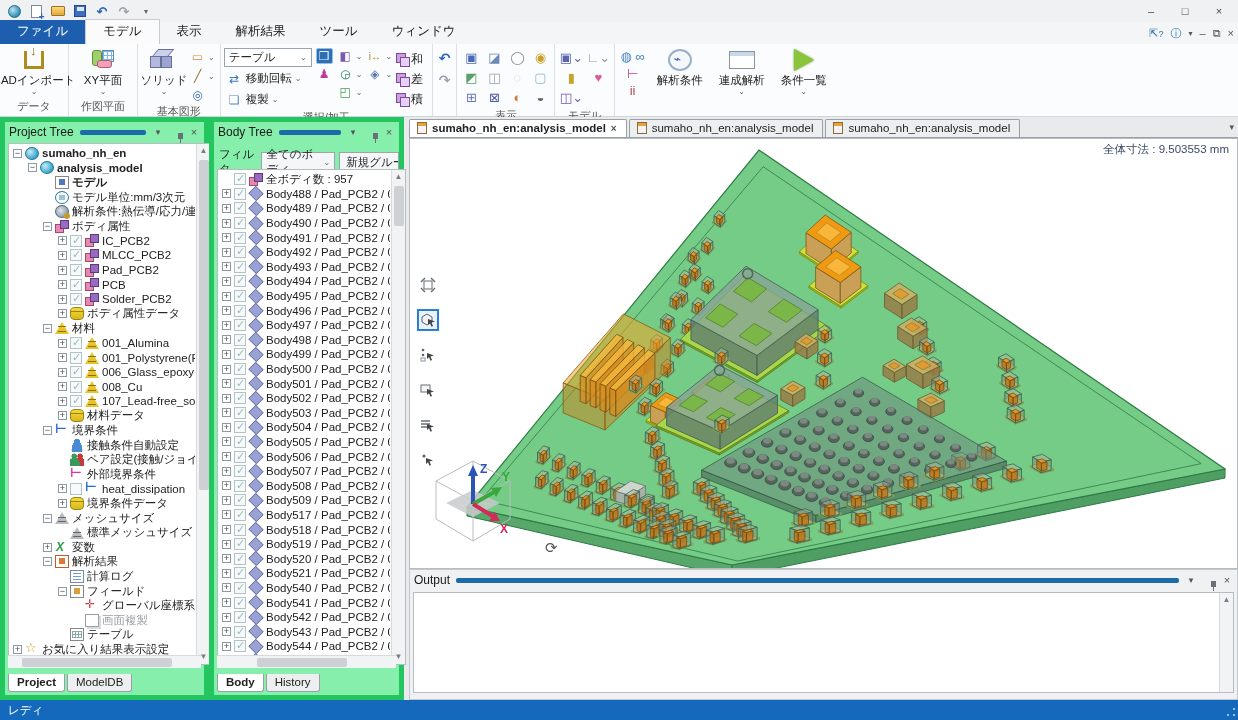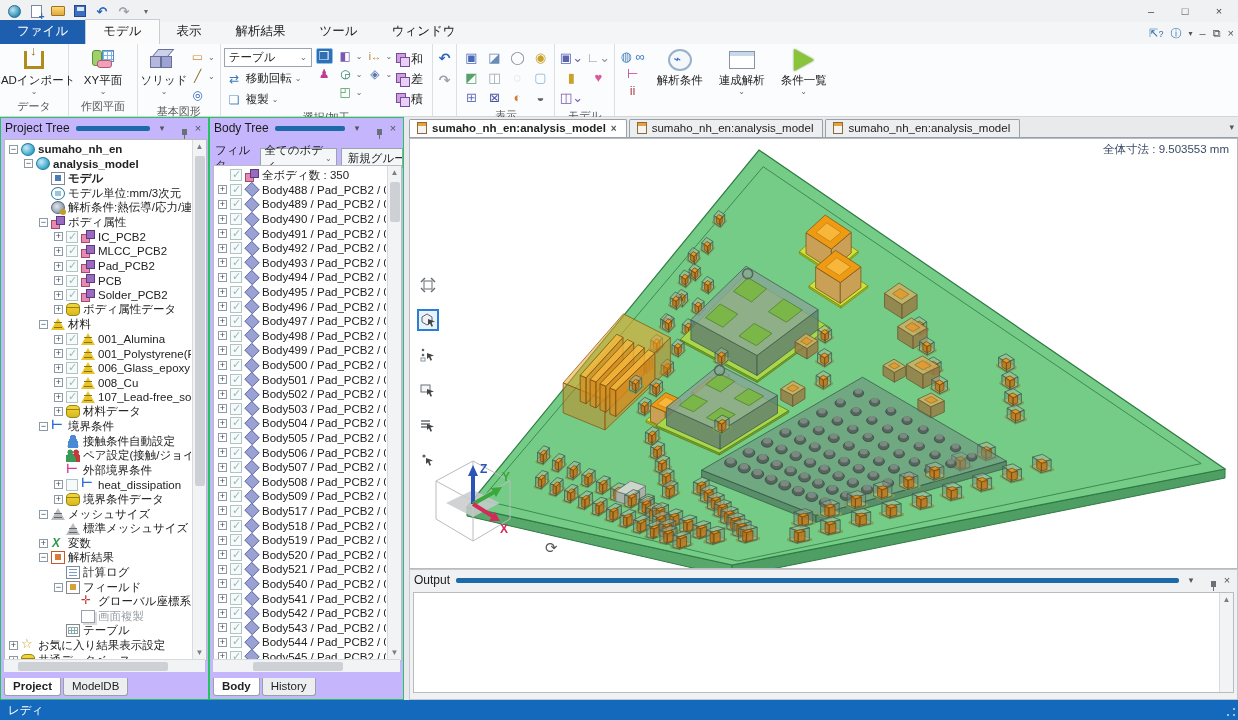--- a/index.html
+++ b/index.html
@@ -65,21 +65,21 @@
   .gi-bool::after { content:""; position:absolute; left:4px; top:4px; width:8px; height:8px; background:#e8d0f4; border:1px solid #7a4a9a; }
   .undocol { display:flex; flex-direction:column; gap:6px; padding:6px 6px 0 6px; border-right:1px solid #dddfe3; }
   .tilegrid { display:grid; grid-template-columns:repeat(4,22px); grid-auto-rows:19px; gap:1px; padding-top:2px; }
   .tile { display:flex; align-items:center; justify-content:center; font-size:13px; }
   .anlicons { display:flex; flex-direction:column; gap:2px; padding:3px 4px 0 2px; }
   .playicon { width:0; height:0; border-left:20px solid #8ac43a; border-top:11px solid transparent; border-bottom:11px solid transparent; filter:drop-shadow(0 0 1px #5a8a20); }
   .ic-chart { width:24px; height:22px; border-radius:50%; border:2px solid #9ab0c8; position:relative; background:#f4f8fc; }
   .ic-chart::after { content:"⌁"; position:absolute; left:4px; top:1px; color:#2a63b8; font-weight:bold; }
   .ic-table { width:26px; height:18px; border:1px solid #8a94a0; background:linear-gradient(#c8d8ea 4px,#fff 4px), repeating-linear-gradient(90deg,transparent 0 7px,#b8c2cc 7px 8px); }
   
-  .panel { position:absolute; background:#c4b5fd; border:1px solid #22c55e; }
+  .panel { position:absolute; background:#86efac; border:5px solid #22c55e; }
   .phead { height:20px; display:flex; align-items:center; padding:0 4px; gap:6px; }
   .phead .ptitle { font-size:12px; color:#1a1a1a; white-space:nowrap; }
   .phead .pbar { flex:1; height:5px; background:#1c6aa8; border-radius:2px; }
   .phead .pctl { color:#555; font-size:9px; width:12px; text-align:center; }
   .pin-icon { width:10px; height:11px; position:relative; }
   .pin-icon::before { content:""; position:absolute; left:2px; top:1px; width:5px; height:6px; background:#6a7076; }
   .pin-icon::after { content:""; position:absolute; left:4px; top:7px; width:1px; height:4px; background:#6a7076; }
   .tree-area { position:absolute; background:#fff; border:1px solid #b8bcc0; overflow:hidden; }
   .trow { height:14.6px; display:flex; align-items:center; white-space:nowrap; font-size:11.5px; }
   .trow .lbl { padding-left:3px; }
@@ -625,21 +625,21 @@
       <span>全てのボディ</span>
         <span class="caret">⌄</span>
     </span>
     <span class="fbtn">新規グループ作成</span>
   </div>
   <div class="tree-area" style="left:3px;top:47px;width:189px;height:496px;">
     <div id="btree" style="position:absolute;left:2px;top:2px;right:15px;bottom:0;overflow:hidden;">
         <div class="trow" style="padding-left: 14px;">
           <span class="cb on"></span>
           <span class="ticon ti-attr"></span>
-          <span class="lbl">全ボディ数 : 350</span>
+          <span class="lbl">全ボディ数 : 957</span>
         </div>
         <div class="trow" style="padding-left: 2px;">
           <span class="exp">+</span>
           <span class="cb on"></span>
           <span class="ticon ti-body"></span>
           <span class="lbl">Body488 / Pad_PCB2 / 008_C</span>
         </div>
         <div class="trow" style="padding-left: 2px;">
           <span class="exp">+</span>
           <span class="cb on"></span>

